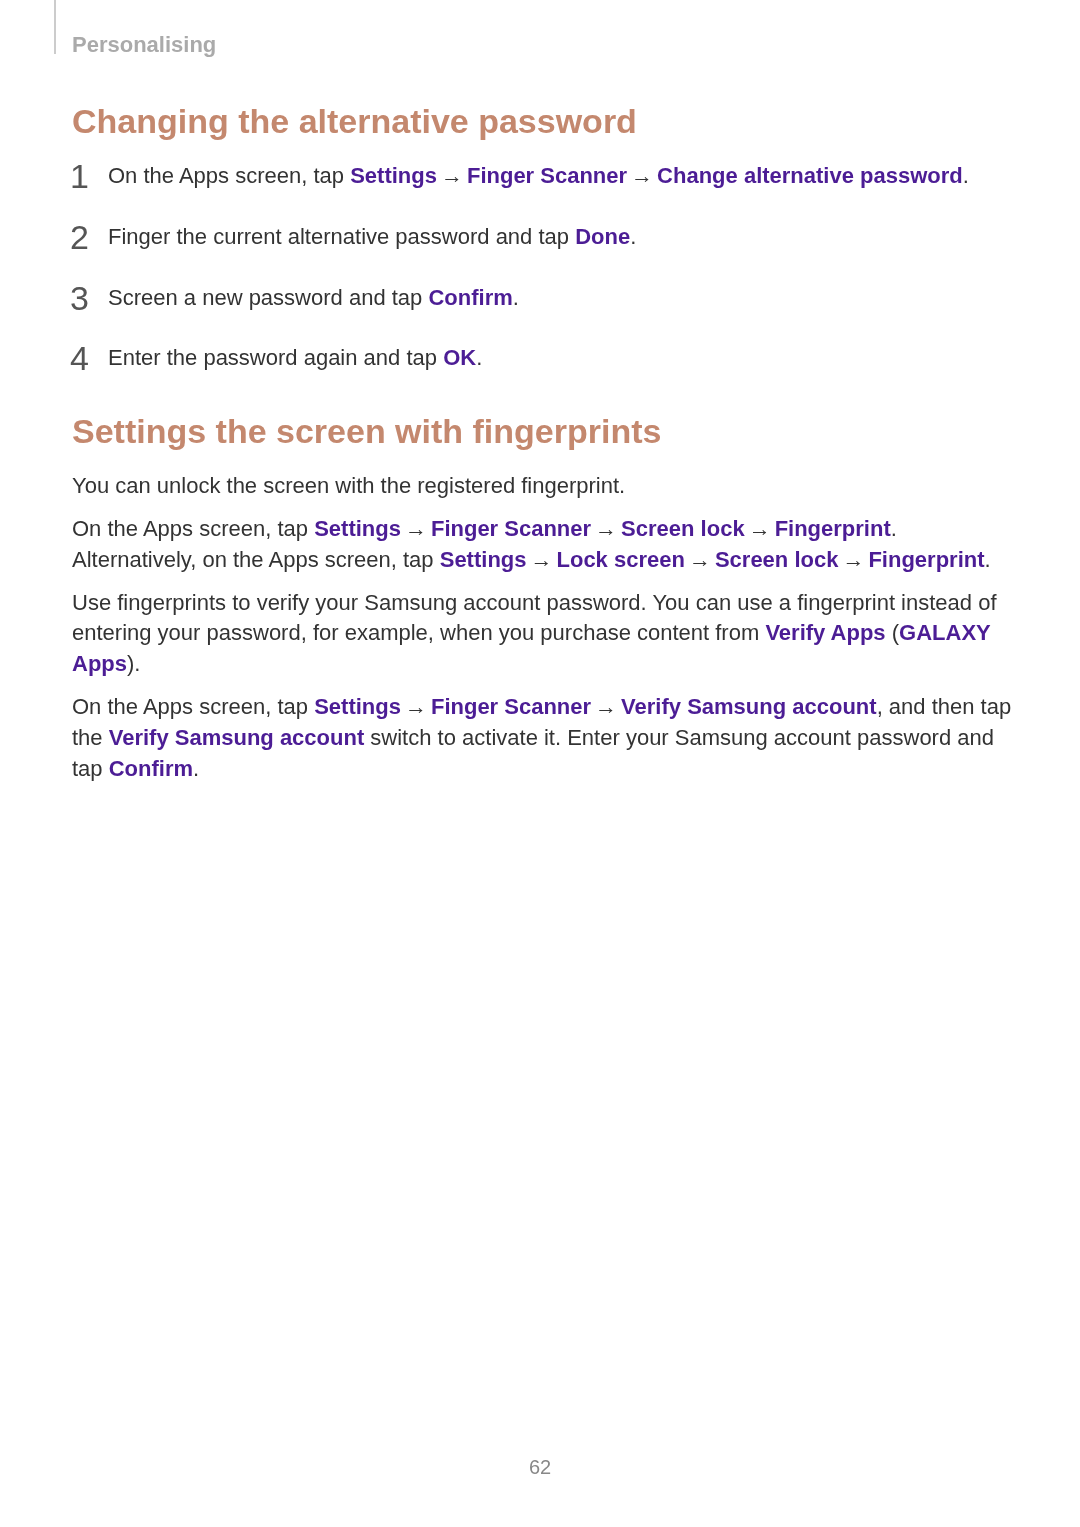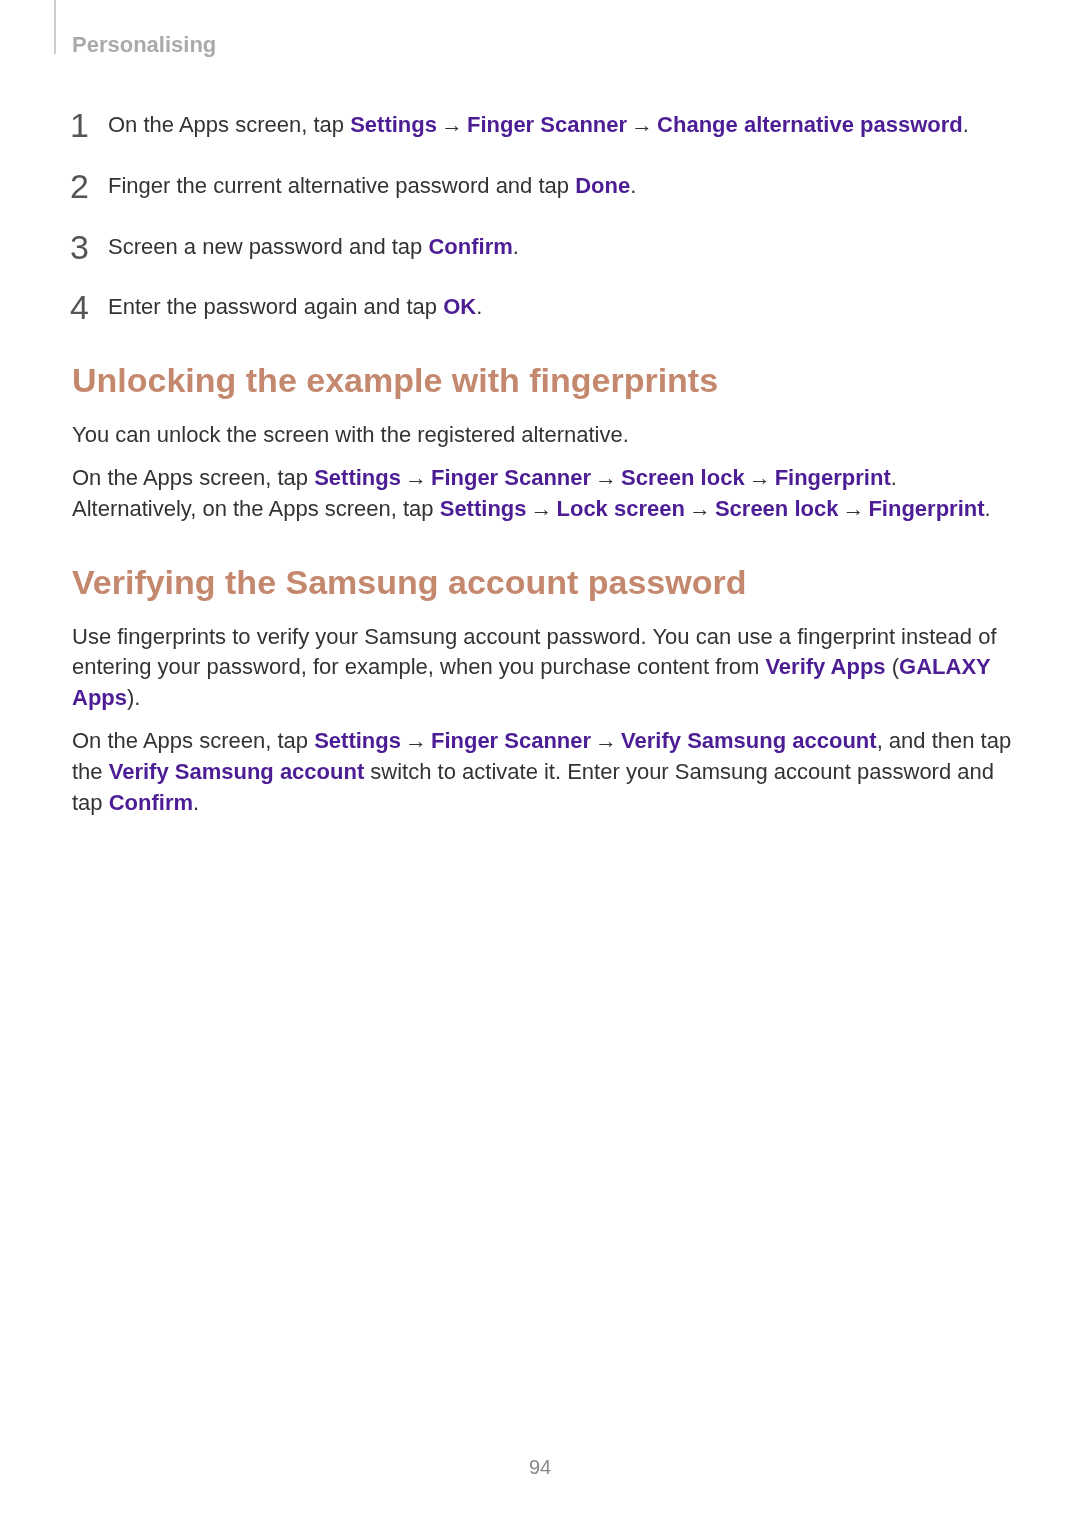--- a/index.html
+++ b/index.html
@@ -88,45 +88,45 @@
     }
   </style>
 </head>
 <body>
 
 <div class="header-marker"></div>
 <div class="breadcrumb">Personalising</div>
 
 <div class="content">
 
+  <h2>Changing the alternative password</h2>
 
   <ol>
     <li>
       <span>On the Apps screen, tap </span><span class="bold">Settings</span><span class="arrow">→</span><span class="bold">Finger Scanner</span><span class="arrow">→</span><span class="bold">Change alternative password</span><span>.</span>
     </li>
     <li>
       <span>Finger the current alternative password and tap </span><span class="bold">Done</span><span>.</span>
     </li>
     <li>
       <span>Screen a new password and tap </span><span class="bold">Confirm</span><span>.</span>
     </li>
     <li>
       <span>Enter the password again and tap </span><span class="bold">OK</span><span>.</span>
     </li>
   </ol>
 
-  <h2 class="later">Unlocking the example with fingerprints</h2>
-  <p>You can unlock the screen with the registered alternative.</p>
+  <h2 class="later">Settings the screen with fingerprints</h2>
+  <p>You can unlock the screen with the registered fingerprint.</p>
   <p>
     <span>On the Apps screen, tap </span><span class="bold">Settings</span><span class="arrow">→</span><span class="bold">Finger Scanner</span><span class="arrow">→</span><span class="bold">Screen lock</span><span class="arrow">→</span><span class="bold">Fingerprint</span><span>. Alternatively, on the Apps screen, tap </span><span class="bold">Settings</span><span class="arrow">→</span><span class="bold">Lock screen</span><span class="arrow">→</span><span class="bold">Screen lock</span><span class="arrow">→</span><span class="bold">Fingerprint</span><span>.</span>
   </p>
 
-  <h2 class="later">Verifying the Samsung account password</h2>
   <p>
     <span>Use fingerprints to verify your Samsung account password. You can use a fingerprint instead of entering your password, for example, when you purchase content from </span><span class="bold">Verify Apps</span><span> (</span><span class="bold">GALAXY Apps</span><span>).</span>
   </p>
   <p>
     <span>On the Apps screen, tap </span><span class="bold">Settings</span><span class="arrow">→</span><span class="bold">Finger Scanner</span><span class="arrow">→</span><span class="bold">Verify Samsung account</span><span>, and then tap the </span><span class="bold">Verify Samsung account</span><span> switch to activate it. Enter your Samsung account password and tap </span><span class="bold">Confirm</span><span>.</span>
   </p>
 
 </div>
 
-<div class="page-number">94</div>
+<div class="page-number">62</div>
 
 </body></html>

